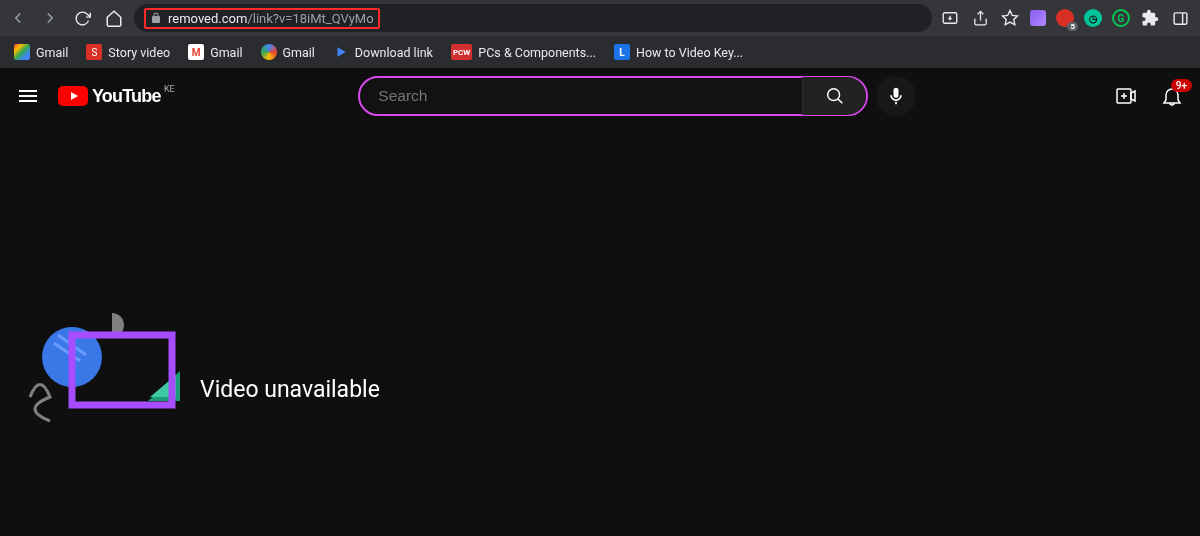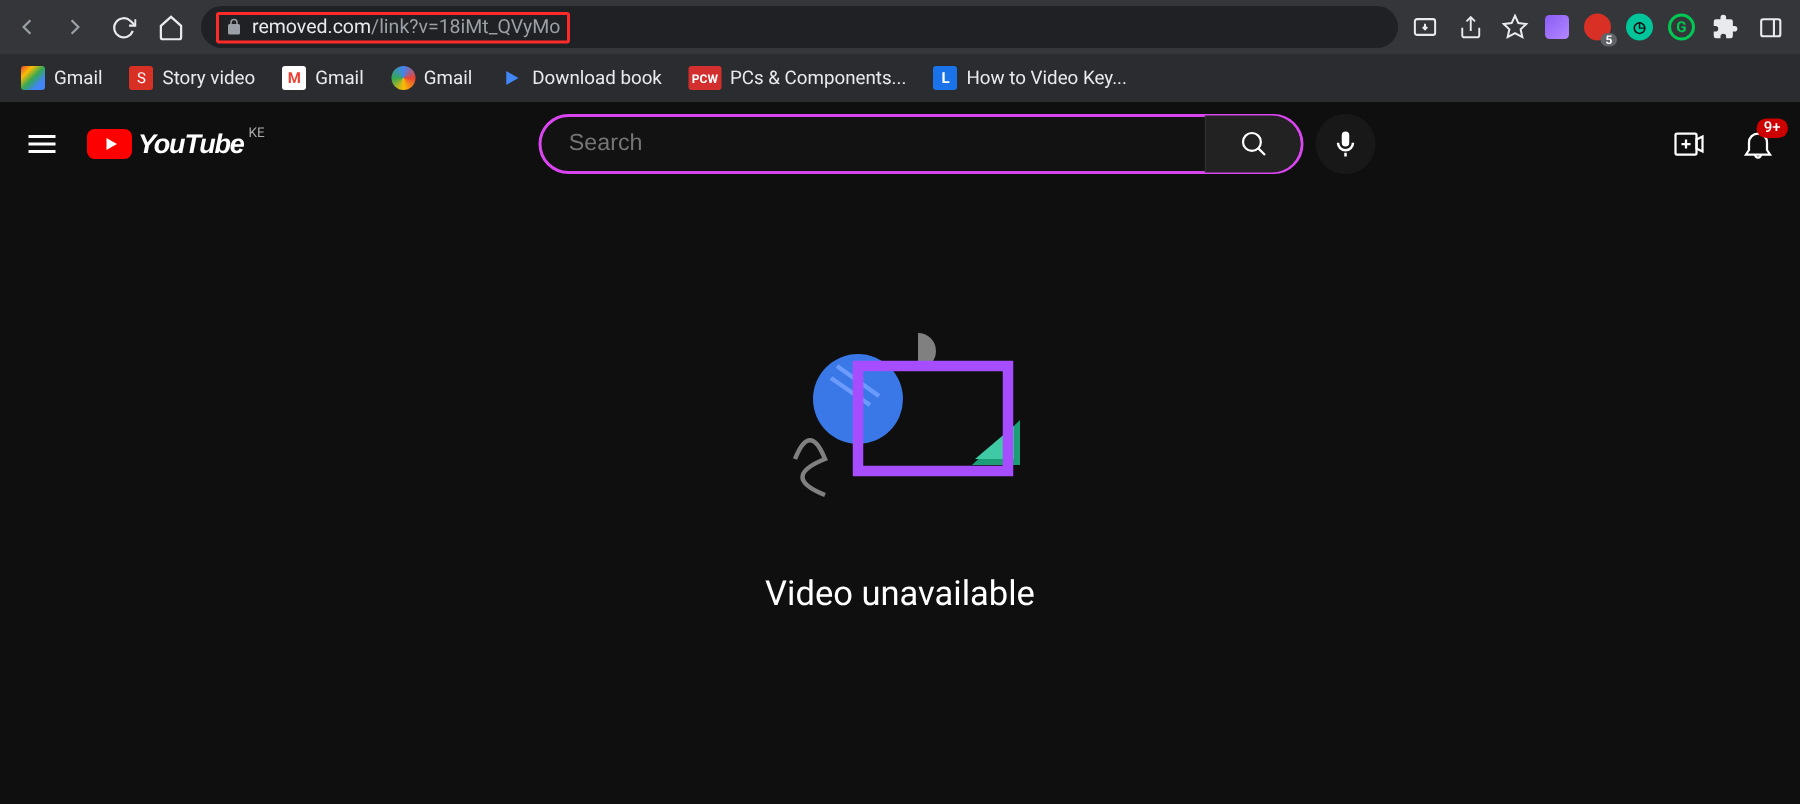--- a/index.html
+++ b/index.html
@@ -63,21 +63,21 @@
     padding: 0 16px;
   }
   .yt-left { display:flex; align-items:center; gap: 18px; }
   .hamburger { width:24px; cursor:pointer; color:#fff; }
   .yt-logo { display:flex; align-items:center; gap:0px; cursor:pointer; position:relative;}
   .yt-logo-play {
     width: 30px; height: 20px; background:#ff0000; border-radius:5px;
     display:flex; align-items:center; justify-content:center;
   }
   .yt-logo-play::after { content:''; border-left:7px solid #fff; border-top:4px solid transparent; border-bottom:4px solid transparent; margin-left:2px;}
-  .yt-logo-text { font-weight:700; font-size:18px; letter-spacing:-0.8px; margin-left:4px; font-family:Arial;font-style:italic; }
+  .yt-logo-text { font-weight:700; font-size:18px; letter-spacing:-0.8px; margin-left:4px; font-family:Arial; }
   .yt-region { font-size:9px; color:#aaa; position:absolute; top:-2px; right:-14px;}
   .yt-center { display:flex; align-items:center; gap:8px; }
   .search-box {
     width: 510px; height: 40px; background:#121212; border:2px solid #d946ef;
     border-radius: 40px; display:flex; align-items:center;
   }
   .search-input {
     flex:1; padding:0 18px; color:#888; font-size:15.5px; background:transparent; border:none; outline:none;
   }
   .search-btn {
@@ -92,21 +92,21 @@
   .yt-right { display:flex; align-items:center; gap: 22px; }
   .yt-ico-btn { width:24px; height:24px; cursor:pointer; position:relative; color:#fff; display:flex;align-items:center;justify-content:center;}
   .badge {
     position:absolute; top:-5px; right:-8px;
     background:#cc0000; color:#fff; font-size:10px; font-weight:500;
     border-radius: 9px; padding: 1px 5px;
   }
   
   .error-wrap {
     height: calc(536px - 36px - 32px - 56px);
-    display:flex; flex-direction:column; align-items:center; justify-content:flex-start;
+    display:flex; flex-direction:row; align-items:center; justify-content:flex-start;
     padding-top: 90px;
   }
   .error-ill { width: 200px; height: 140px; position:relative; }
   .error-title { font-size: 23px; font-weight:400; margin-top: 28px; color:#fff;}
   .error-sub { font-size: 13.5px; color:#ccc; margin-top: 14px;}
   .home-btn {
     margin-top: 26px; border:1px solid #3ea6ff; color:#3ea6ff;
     padding: 8px 18px; border-radius: 20px; font-size: 13.5px; font-weight:500;
     cursor:pointer; letter-spacing:0.3px;
   }
@@ -200,21 +200,21 @@
   <div class="bm">
     <span class="bm-ico maps"></span>
     <span>Gmail</span>
   </div>
   <div class="bm">
     <span class="bm-ico dl">
       <svg width="14" height="14" viewBox="0 0 24 24" fill="#4285f4">
           <polygon points="6 4 20 12 6 20"></polygon>
         </svg>
     </span>
-    <span>Download book</span>
+    <span>Download link</span>
   </div>
   <div class="bm">
     <span class="bm-ico pcw">PCW</span>
     <span>PCs &amp; Components...</span>
   </div>
   <div class="bm">
     <span class="bm-ico key">L</span>
     <span>How to Video Key...</span>
   </div>
 </div>

